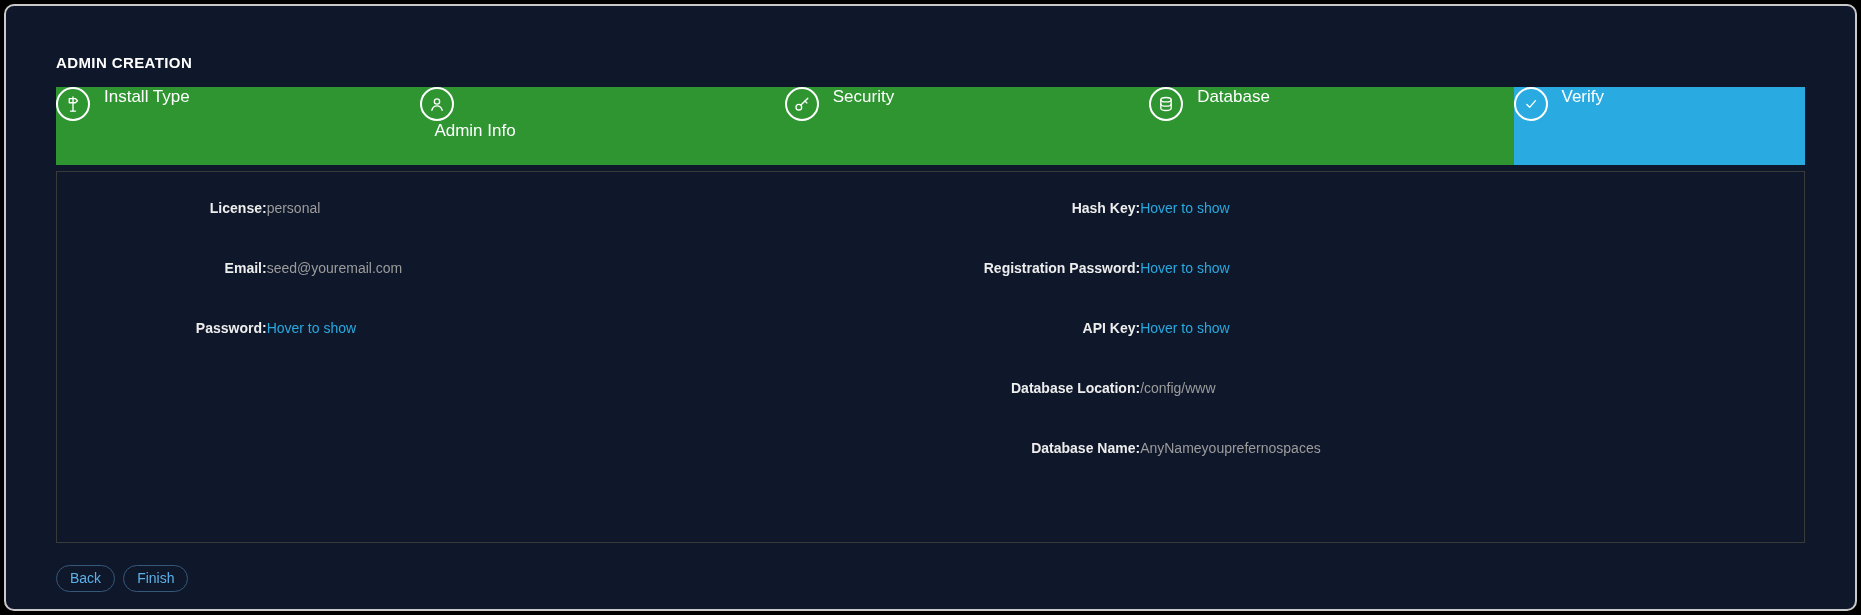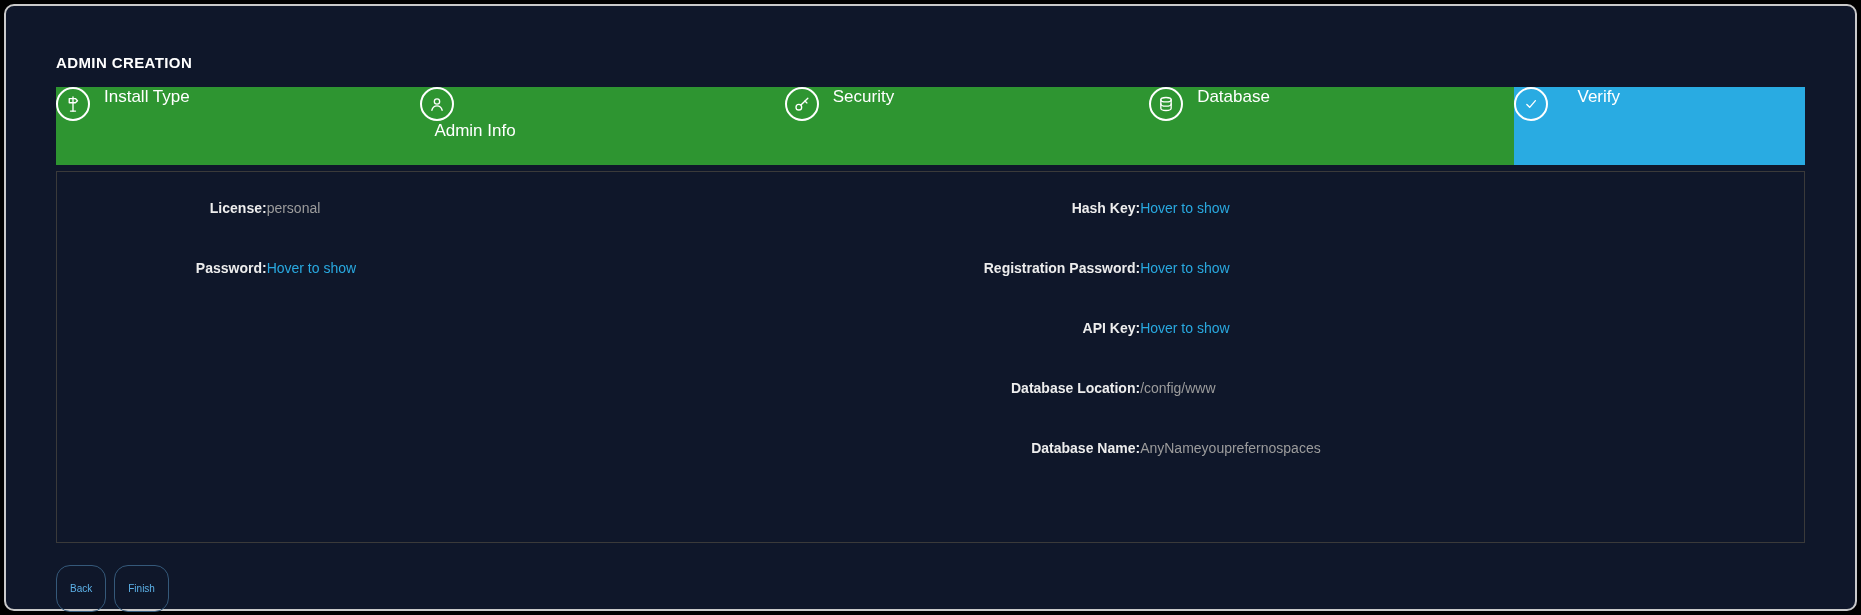--- a/index.html
+++ b/index.html
@@ -26,21 +26,21 @@
 
   
   .stepper {
     display: flex; width: 100%; height: 78px;
   }
   .step {
     flex: 1 1 0;
     display: flex; align-items: flex-start;
     color: #ffffff; cursor: pointer;
   }
-  .step.active { flex: 0.8 1 0; gap: 16px; }
+  .step.active { flex: 0.8 1 0; }
   .step-icon {
     width: 34px; height: 34px; flex: 0 0 34px;
     border: 2px solid #ffffff; border-radius: 50%;
     display: flex; align-items: center; justify-content: center;
     color: #ffffff;
   }
   .step-icon svg { width: 20px; height: 20px; display: block; }
   .step-label {
     margin-left: 14px; font-size: 17px; font-weight: 400;
     white-space: nowrap;
@@ -74,22 +74,22 @@
   }
 
   
   .footer { margin-top: 22px; display: flex; gap: 8px; }
   .btn {
     background: transparent;
     border: 1px solid #35597a;
     border-radius: 14px;
     color: #5cb1e8;
     font-family: "Liberation Sans", sans-serif;
-    font-size: 10px;
-    padding: 17px 13px;
+    font-size: 14px;
+    padding: 5px 13px;
     cursor: pointer;
     line-height: 1.1;
   }
 </style>
 </head>
 <body>
 
 <div class="frame">
   <div class="page">
 
@@ -145,20 +145,24 @@
   </div>
       </div>
 
     <div class="panel">
       <div class="col">
           <div class="field">
     <span class="field-label">License:</span>
     <span class="field-value">personal</span>
   </div>
           <div class="field">
+    <span class="field-label">Email:</span>
+    <span class="field-value">seed@youremail.com</span>
+  </div>
+          <div class="field">
     <span class="field-label">Password:</span>
     <span class="field-value reveal">Hover to show</span>
   </div>
         </div>
       <div class="col">
           <div class="field">
     <span class="field-label">Hash Key:</span>
     <span class="field-value reveal">Hover to show</span>
   </div>
           <div class="field">

